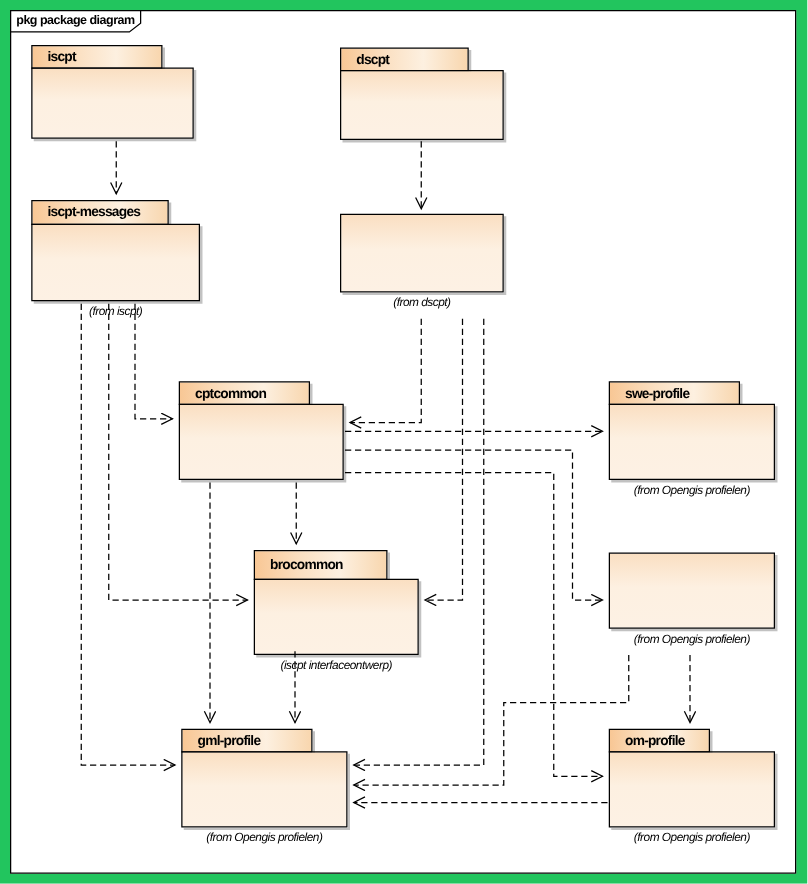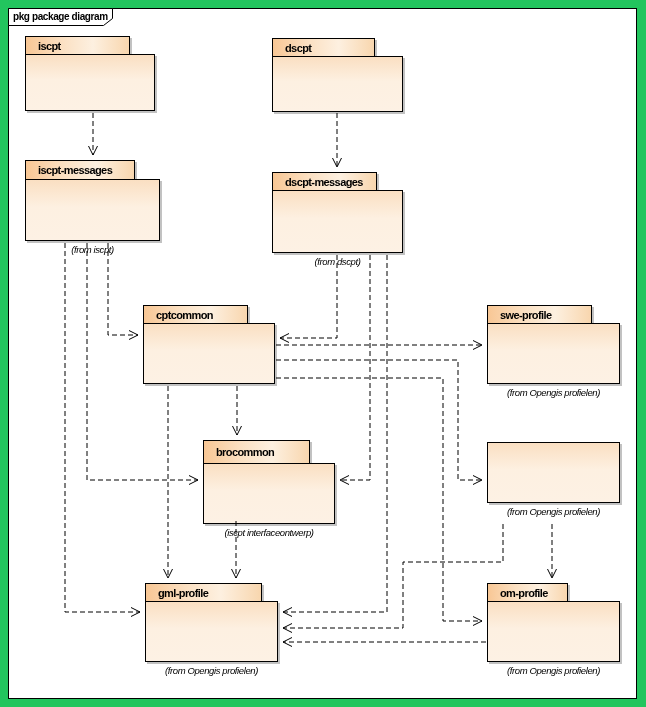--- a/index.html
+++ b/index.html
@@ -70,23 +70,20 @@
 
   <div class="pkg" style="left:25px;top:160px;width:135px">
     <div class="ptab" style="width:110px;height:20px">
       <span class="pname">iscpt-messages</span>
     </div>
     <div class="pbody" style="height:62px"></div>
     <div class="pcap">(from iscpt)</div>
   </div>
 
   <div class="pkg" style="left:272px;top:172px;width:131px">
-    <div class="ptab" style="width:105px;height:19px">
-      <span class="pname">dscpt-messages</span>
-    </div>
     <div class="pbody" style="height:63px"></div>
     <div class="pcap">(from dscpt)</div>
   </div>
 
   <div class="pkg" style="left:143px;top:305px;width:132px">
     <div class="ptab" style="width:105px;height:19px">
       <span class="pname">cptcommon</span>
     </div>
     <div class="pbody" style="height:61px"></div>
   </div>
@@ -106,21 +103,21 @@
     <div class="pbody" style="height:61px"></div>
     <div class="pcap">(iscpt interfaceontwerp)</div>
   </div>
 
   <div class="pkg" style="left:487px;top:443px;width:133px">
     <div class="pbody" style="height:61px"></div>
     <div class="pcap">(from Opengis profielen)</div>
   </div>
 
   <div class="pkg" style="left:145px;top:583px;width:133px">
-    <div class="ptab" style="width:117px;height:19px">
+    <div class="ptab" style="width:105px;height:19px">
       <span class="pname">gml-profile</span>
     </div>
     <div class="pbody" style="height:61px"></div>
     <div class="pcap">(from Opengis profielen)</div>
   </div>
 
   <div class="pkg" style="left:487px;top:583px;width:133px">
     <div class="ptab" style="width:81px;height:19px">
       <span class="pname">om-profile</span>
     </div>

